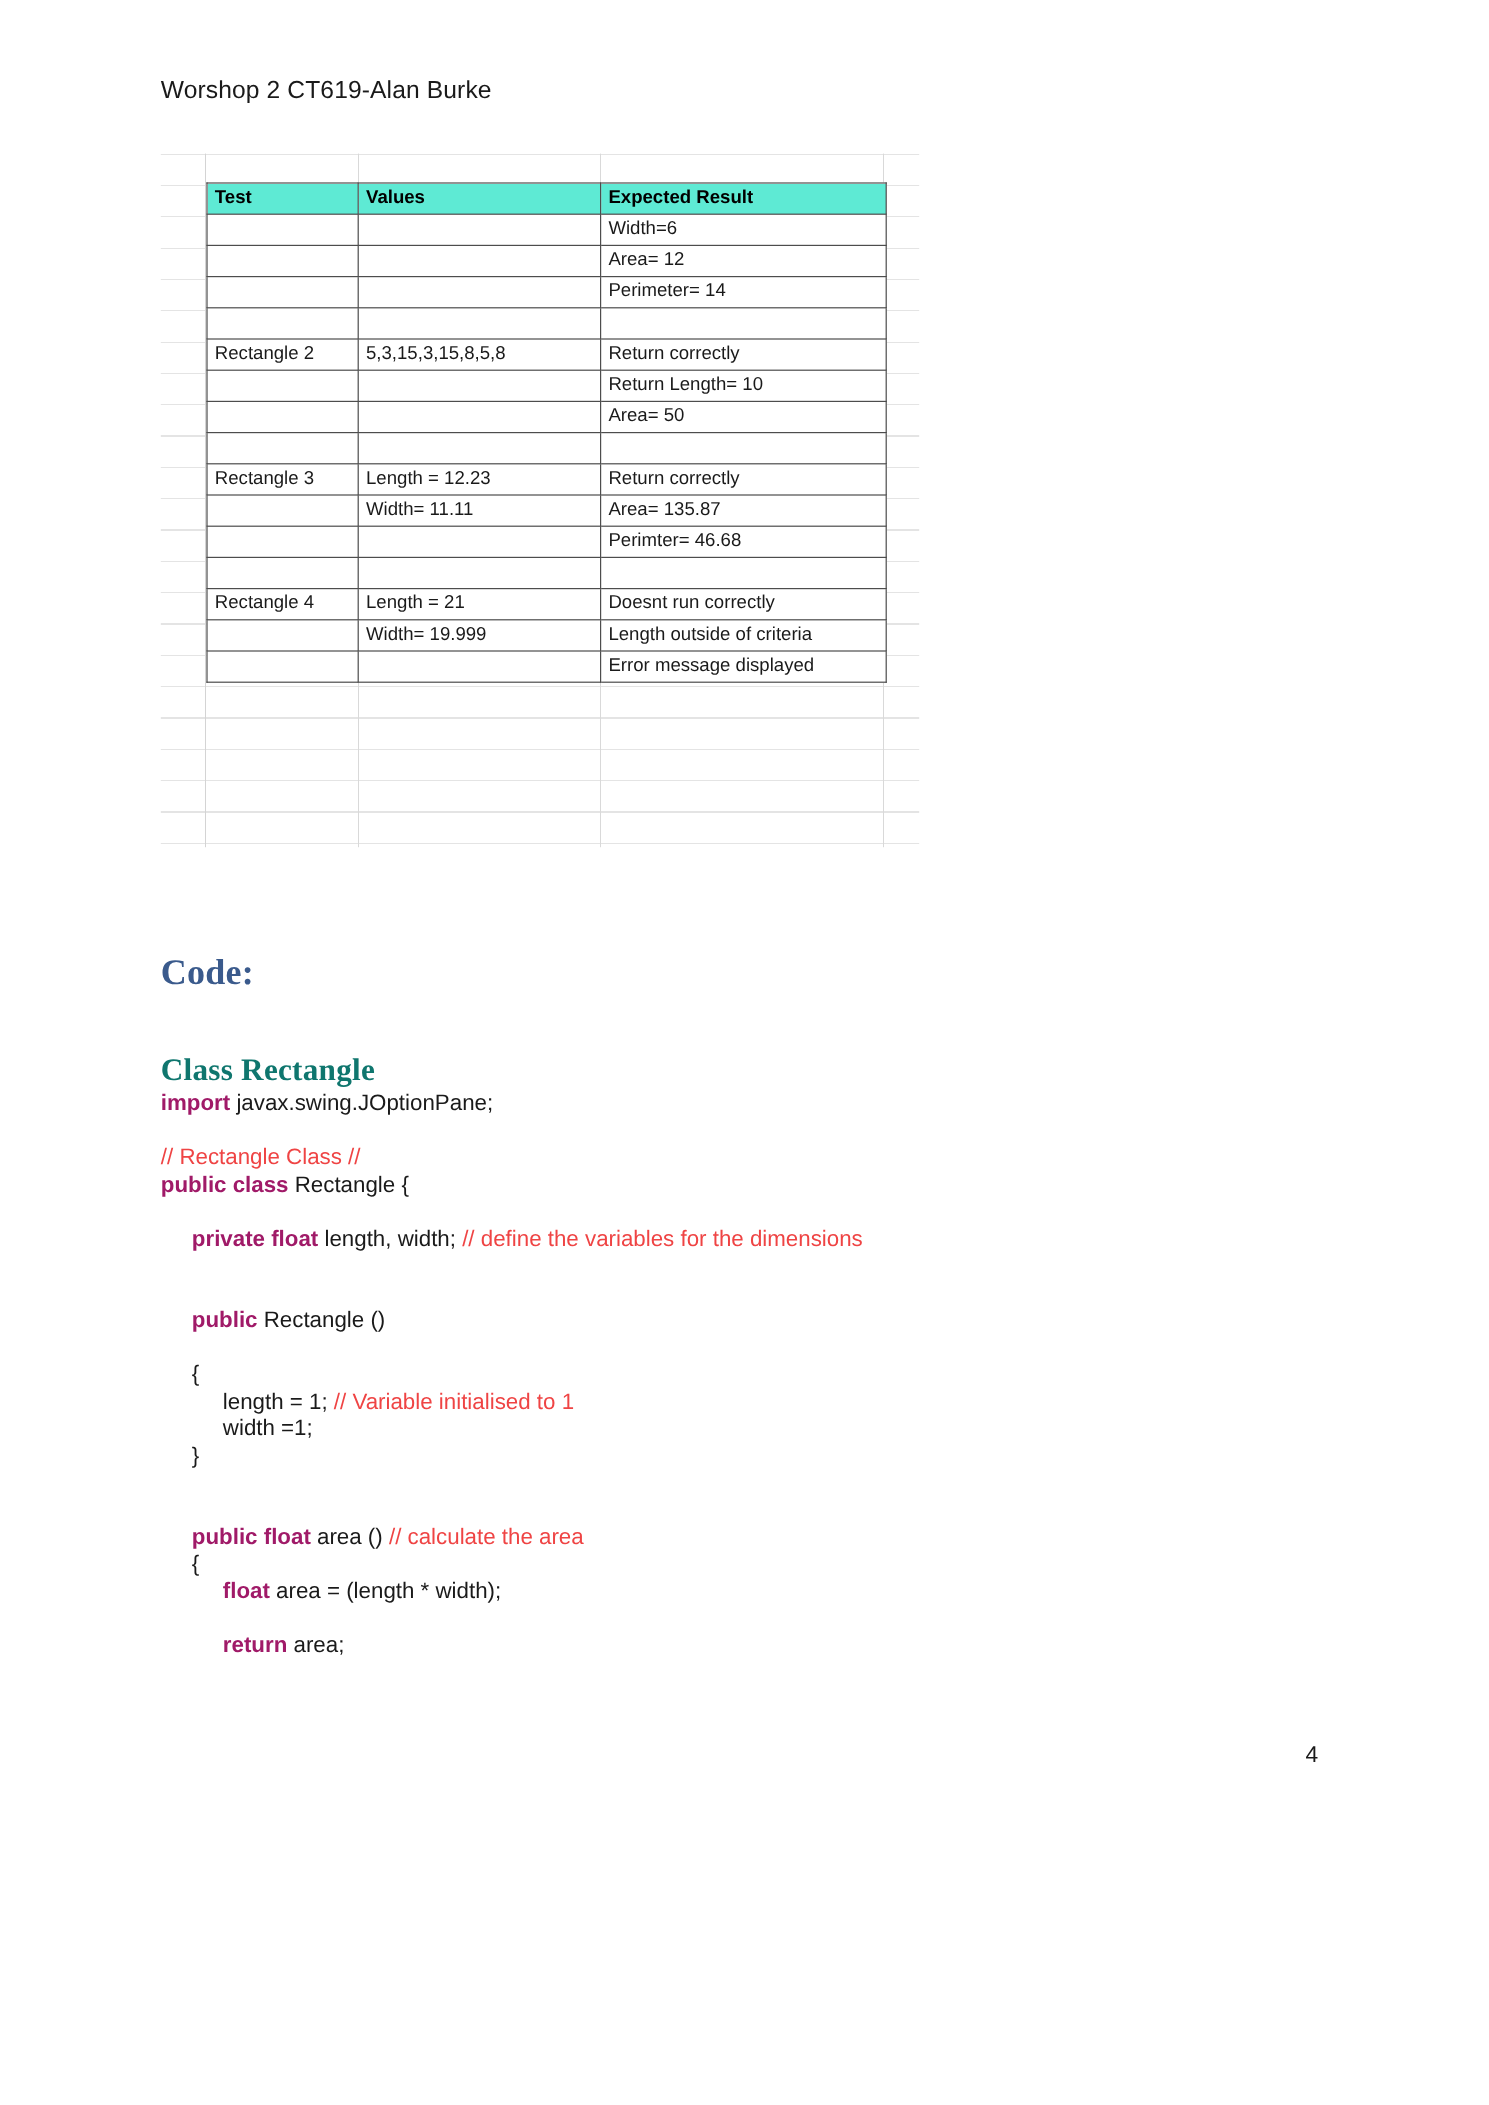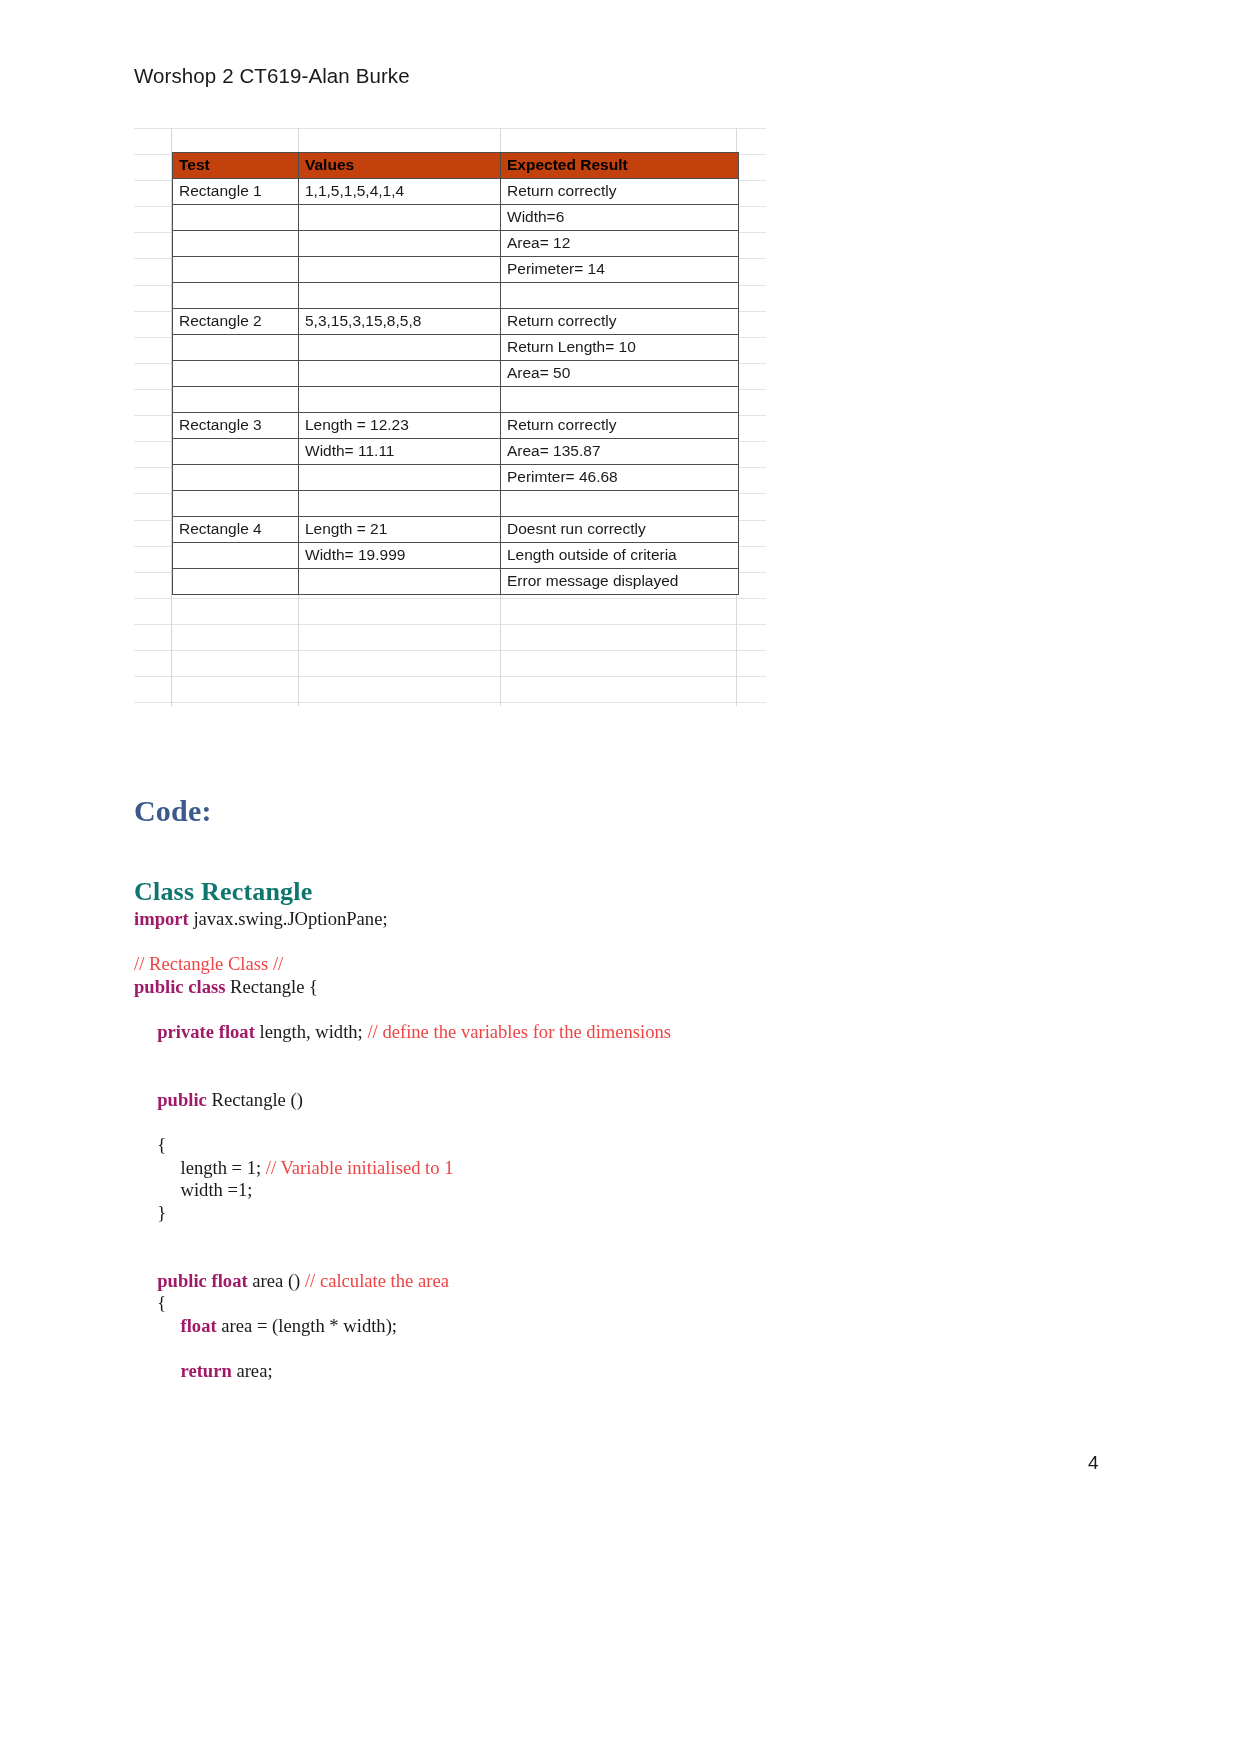--- a/index.html
+++ b/index.html
@@ -73,21 +73,21 @@
     border: 1px solid #4d4d4d;
     padding: 2px 6px 3px 6px;
     height: 20px;
     line-height: 20px;
     text-align: left;
     font-weight: normal;
     white-space: nowrap;
     overflow: hidden;
   }
   table.tc tr.head th {
-    background: #c2410c;
+    background: #5eead4;
     font-weight: bold;
     color: #000000;
   }
   table.tc col.c1 { width: 126px; }
   table.tc col.c2 { width: 202px; }
   table.tc col.c3 { width: 238px; }
 
   
   .h-code {
     position: absolute;
@@ -109,21 +109,21 @@
     color: #0f766e;
     letter-spacing: 0.2px;
   }
 
   
   .code {
     position: absolute;
     left: 134px;
     top: 908px;
     width: 1000px;
-    font-family: Liberation Serif, serif;
+    font-family: Liberation Sans, sans-serif;
     font-size: 18.6px;
     line-height: 22.6px;
     color: #1a1a1a;
     white-space: pre-wrap;
     word-break: normal;
   }
   .code .ln { display: block; min-height: 22.6px; }
   .kw  { color: #a01a68; font-weight: bold; }
   .cm  { color: #ef4444; }
   .pl  { color: #1a1a1a; }
@@ -155,25 +155,20 @@
     </colgroup>
     <thead>
       <tr class="head">
         <th>Test</th>
         <th>Values</th>
         <th>Expected Result</th>
       </tr>
     </thead>
     <tbody id="table-body">
         <tr>
-          <td>Rectangle 1</td>
-          <td>1,1,5,1,5,4,1,4</td>
-          <td>Return correctly</td>
-        </tr>
-        <tr>
           <td></td>
           <td></td>
           <td>Width=6</td>
         </tr>
         <tr>
           <td></td>
           <td></td>
           <td>Area= 12</td>
         </tr>
         <tr>

